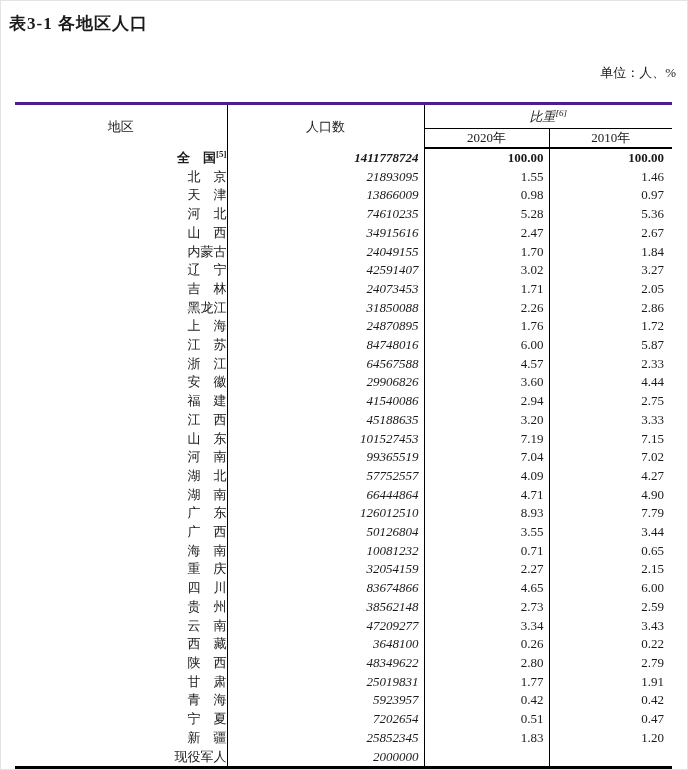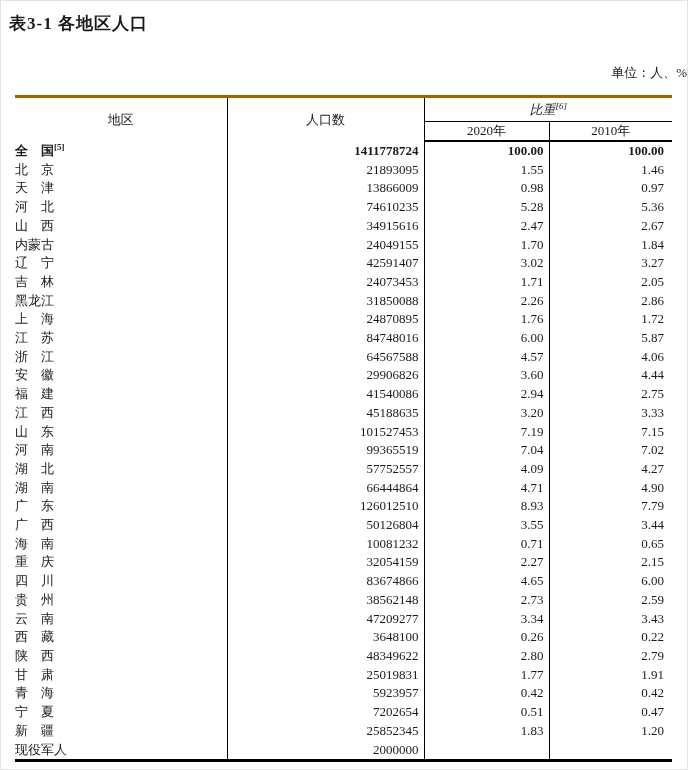--- a/index.html
+++ b/index.html
@@ -19,31 +19,31 @@
   .title {
     position: absolute;
     top: 11px; left: 8px; width: 100%;
     text-align: left;
     font-size: 17px;
     font-weight: bold;
     letter-spacing: 1px;
   }
   .unit-note {
     position: absolute;
-    top: 63px; right: 0;
+    top: 63px; right: 11px;
     font-size: 13px;
     text-align: center;
   }
   table.pop-table {
     position: absolute;
-    left: 14px; top: 94px;
+    left: 14px; top: 101px;
     width: 657px;
     border-collapse: collapse;
     table-layout: fixed;
-    border-top: 3px solid #a16207;
+    border-top: 3px solid #4c1d95;
     border-bottom: 3px solid #000;
     font-size: 13px;
   }
   col.c-region { width: 212px; }
   col.c-pop    { width: 197px; }
   col.c-2020   { width: 125px; }
   col.c-2010   { width: 123px; }
 
   thead th {
     font-weight: normal;
@@ -55,23 +55,23 @@
   th.share-hdr { border-bottom: 1px solid #000; font-style: italic; }
   .v-sep { border-left: 1px solid #000; }
 
   tbody td {
     height: 18.7px;
     line-height: 18.7px;
     font-size: 13px;
     white-space: nowrap;
     overflow: hidden;
   }
-  td.region { text-align: left; }
+  td.region { text-align: right; }
   td.num    { text-align: right; }
-  td.pop    { padding-right: 5px; }
+  td.pop    { padding-right: 5px; font-style: italic; }
   td.s2020  { padding-right: 5px; }
   td.s2010  { padding-right: 8px; }
   tr.bold-row td { font-weight: bold; }
   sup {
     font-size: 9px;
     line-height: 0;
     vertical-align: super;
   }
 </style>
 </head>
@@ -165,21 +165,21 @@
         <tr>
           <td class="region">江　苏</td>
           <td class="num pop v-sep">84748016</td>
           <td class="num s2020 v-sep">6.00</td>
           <td class="num s2010 v-sep">5.87</td>
         </tr>
         <tr>
           <td class="region">浙　江</td>
           <td class="num pop v-sep">64567588</td>
           <td class="num s2020 v-sep">4.57</td>
-          <td class="num s2010 v-sep">4.06</td>
+          <td class="num s2010 v-sep">2.33</td>
         </tr>
         <tr>
           <td class="region">安　徽</td>
           <td class="num pop v-sep">29906826</td>
           <td class="num s2020 v-sep">3.60</td>
           <td class="num s2010 v-sep">4.44</td>
         </tr>
         <tr>
           <td class="region">福　建</td>
           <td class="num pop v-sep">41540086</td>

